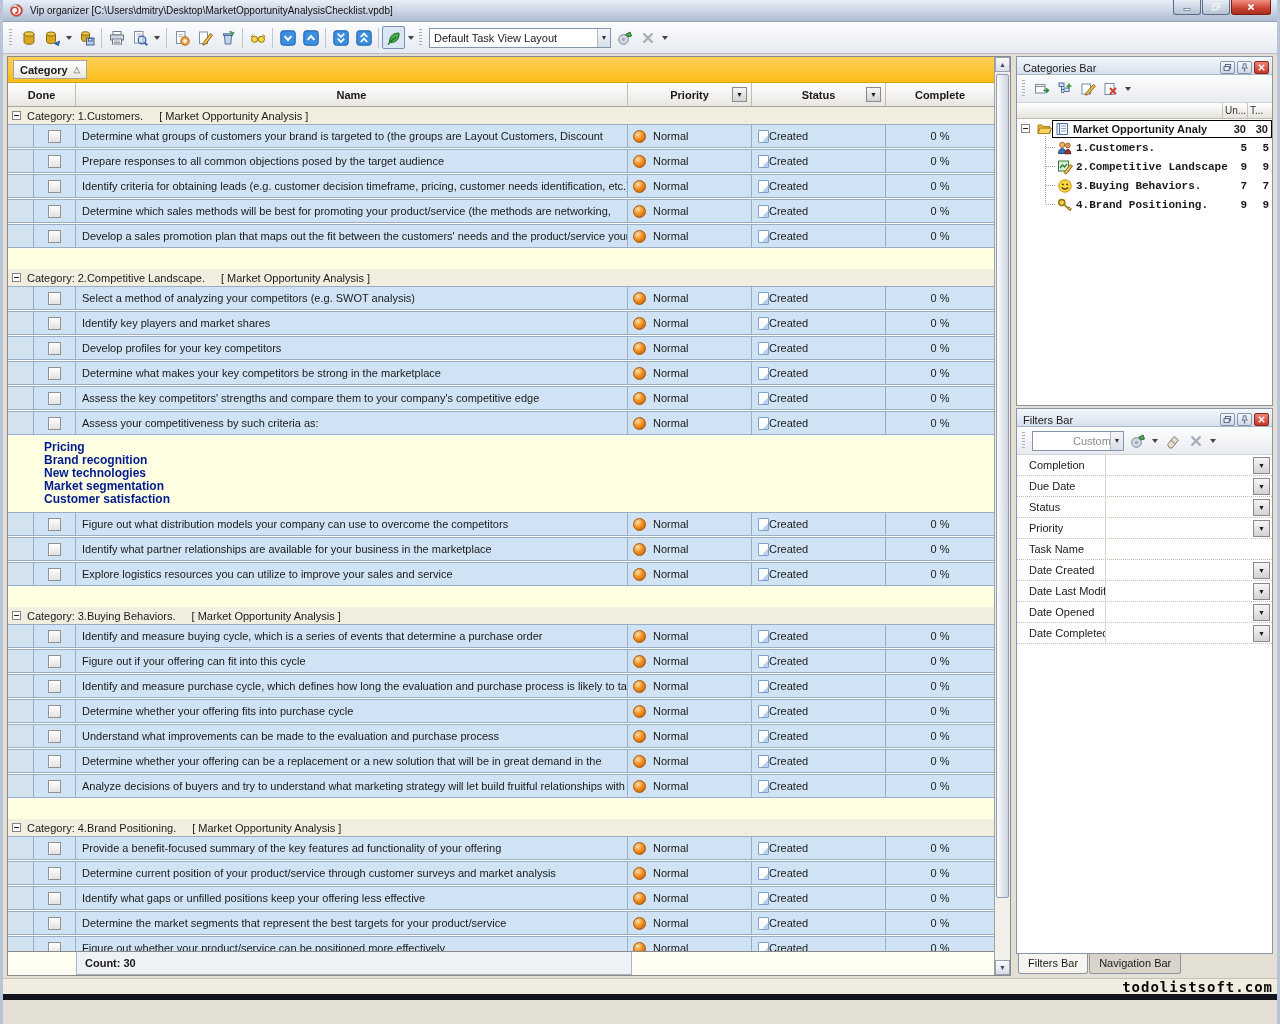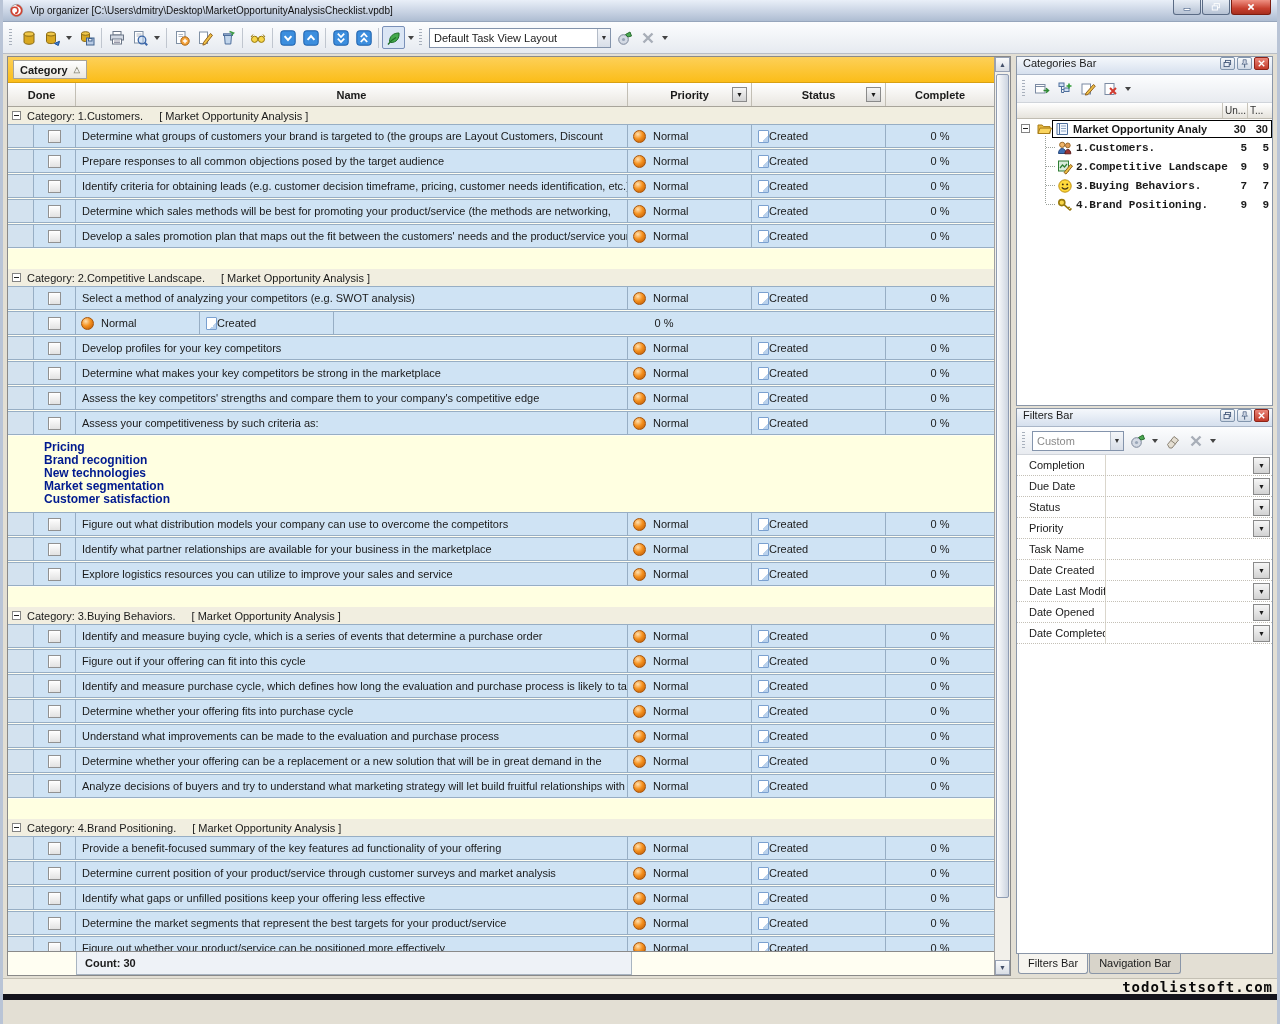--- a/index.html
+++ b/index.html
@@ -73,21 +73,21 @@
   .vscroll { width:16px; border-left:1px solid #a0a0a0; background:#f2f0ea; display:flex; flex-direction:column; }
   .sb-btn { height:15px; background:linear-gradient(#fafbfc,#d8dde5); border:1px solid #98a2b4; display:flex; align-items:center; justify-content:center; font-size:7px; color:#44506a; flex:none; }
   .sb-track { flex:1; position:relative; }
   .sb-thumb { position:absolute; left:1px; right:1px; top:2px; bottom:62px; background:linear-gradient(90deg,#fdfdfd,#ccd4e0); border:1px solid #8f9cb2; border-radius:2px; }
 
   
   .rightcol { flex:1; display:flex; flex-direction:column; }
   .panel { background:#fbfbf8; border:1px solid #8a96a8; display:flex; flex-direction:column; overflow:hidden; }
   .panel-cat { height:350px; }
   .panel-flt { flex:1; margin-top:2px; }
-  .ptitle { height:18px; flex:none; display:flex; align-items:flex-start; padding:0 3px 0 6px; background:linear-gradient(#f5f8fc,#d6e0ee); border-bottom:1px solid #aab6c8; }
+  .ptitle { height:18px; flex:none; display:flex; align-items:flex-end; padding:0 3px 0 6px; background:linear-gradient(#f5f8fc,#d6e0ee); border-bottom:1px solid #aab6c8; }
   .ptitle-text { flex:1; }
   .pt-btn { width:15px; height:13px; border:1px solid #8296ae; border-radius:2px; background:linear-gradient(#f8fafc,#cfd9e6); margin-left:2px; display:flex; align-items:center; justify-content:center; }
   .pt-btn svg { width:11px; height:11px; }
   .pt-close { background:linear-gradient(#ea8578,#c33a2a); border-color:#8e2418; }
   .ptoolbar { height:28px; flex:none; display:flex; align-items:center; border-bottom:1px solid #d0d4da; background:linear-gradient(#fcfdfe,#e8ebf0); padding-left:3px; }
   .cat-cols { height:16px; flex:none; display:flex; background:linear-gradient(#ffffff,#e6e3dc); border-bottom:1px solid #c0bcb2; font-size:10px; color:#333; align-items:center; }
   .cat-cols .fill { flex:1; }
   .hcol { width:25px; border-left:1px solid #c8c4ba; align-self:stretch; display:flex; align-items:center; padding-left:2px; }
   .tree { background:#fff; flex:1; font-weight:bold; }
   .tree-row { height:19px; display:flex; align-items:center; }
@@ -454,20 +454,21 @@
                 <span class="doc-icon"></span>
                 <span>Created</span>
               </div>
               <div class="c c-comp">0 %</div>
             </div>
             <div class="task-row">
               <div class="c c-gutter"></div>
               <div class="c c-done">
                 <span class="checkbox"></span>
               </div>
+              <div class="c c-name">Identify key players and market shares</div>
               <div class="c c-prio">
                 <span class="p-ball"></span>
                 <span>Normal</span>
               </div>
               <div class="c c-stat">
                 <span class="doc-icon"></span>
                 <span>Created</span>
               </div>
               <div class="c c-comp">0 %</div>
             </div>
@@ -973,21 +974,21 @@
             </span>
           <span class="pt-btn pt-close">
               <svg viewBox="0 0 16 16">
                 <path d="M4 4l8 8M12 4l-8 8" stroke="#fff" stroke-width="2"></path>
               </svg>
             </span>
         </div>
         <div class="ptoolbar" id="flt-toolbar">
             <span class="grip"></span>
             <div class="combo" style="width: 92px;">
-              <span class="combo-text" style="color: rgb(138, 138, 138);">Custom</span>
+              <span class="combo-text" style="color: rgb(138, 138, 138); margin-left: 36px;">Custom</span>
               <span class="combo-arrow">▼</span>
             </div>
             <span class="tb-btn">
               <span class="icon">
                 <svg viewBox="0 0 16 16">
                   <circle cx="6.5" cy="9.5" r="4.8" fill="#d4dae4" stroke="#7b8699"></circle>
                   <circle cx="6.5" cy="9.5" r="1.6" fill="#9aa6b8"></circle>
                   <path d="M8.5 4.5L13 2l1.5 4-3.5 1z" fill="#4aa851" stroke="#2a6e30"></path>
                 </svg>
               </span>

